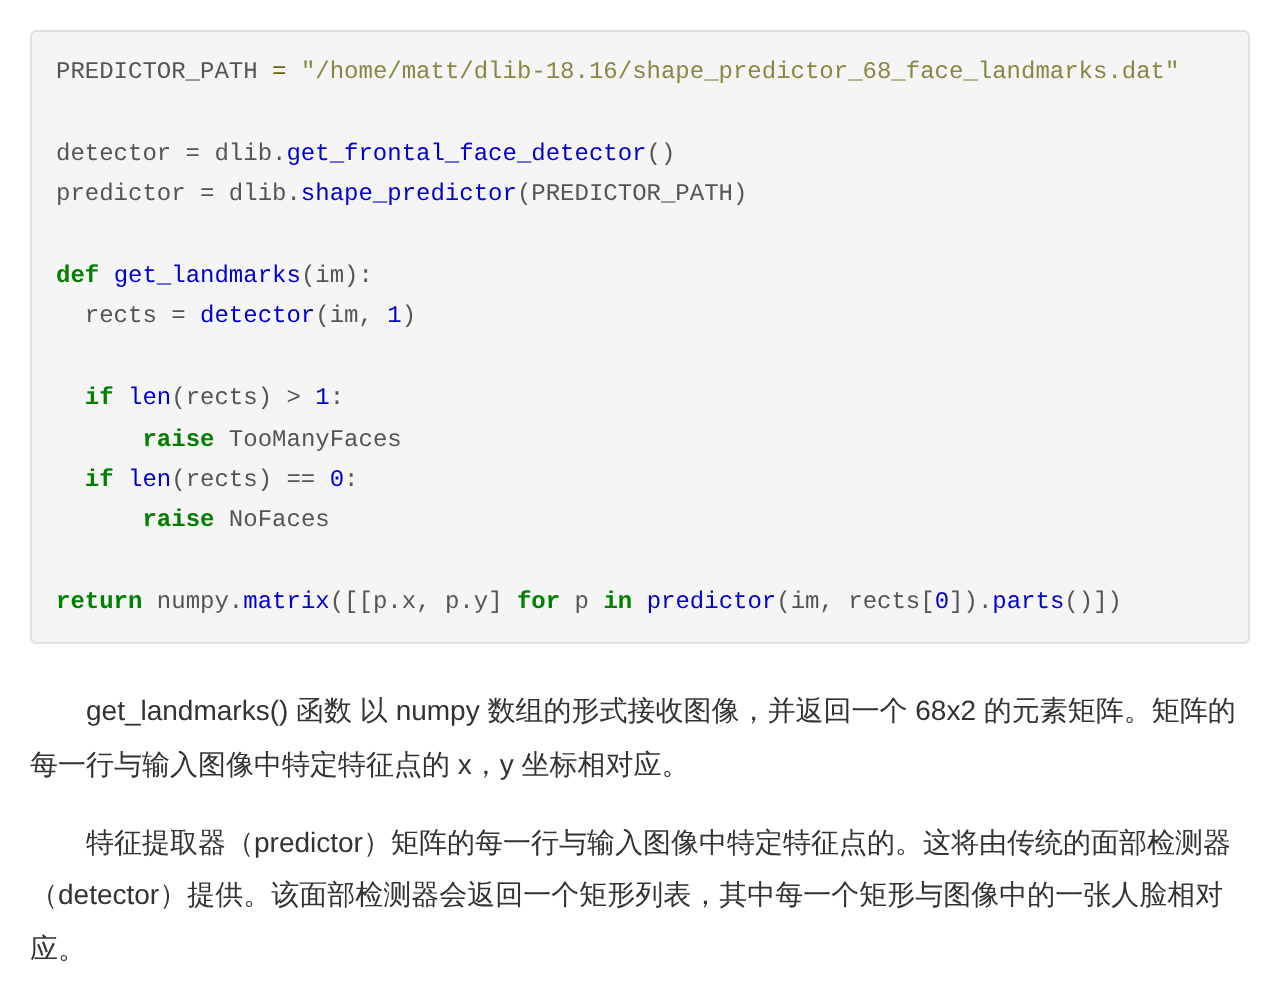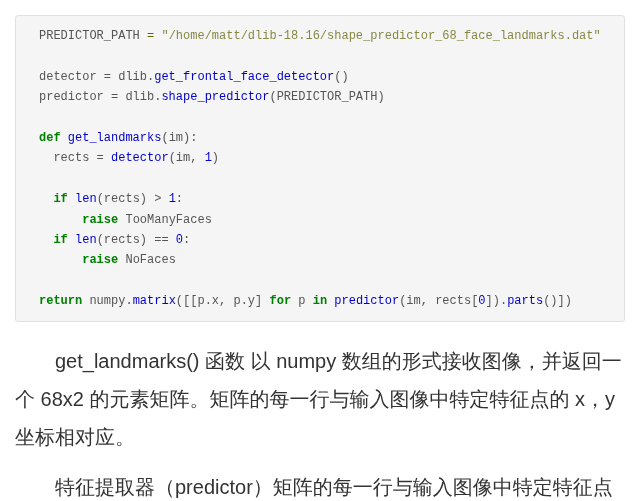--- a/index.html
+++ b/index.html
@@ -8,37 +8,37 @@
     font-family: "Microsoft YaHei", "Helvetica Neue", Arial, sans-serif;
     background: #ffffff;
     width: 640px;
     box-sizing: border-box;
     color: #333;
   }
   .code-block {
     background: #f5f5f5;
     border: 1px solid #e0e0e0;
     border-radius: 3px;
-    padding: 10px 23px;
+    padding: 10px 12px;
     font-family: "Courier New", Consolas, monospace;
     font-size: 12px;
     line-height: 1.7;
     color: #555;
     margin-bottom: 20px;
     white-space: pre;
     overflow-x: auto;
   }
   .code-block .kw { color: #008000; font-weight: bold; }
   .code-block .fn { color: #0000cc; }
   .code-block .str { color: #888844; }
   .code-block .num { color: #0000cc; }
   .code-block .op { color: #666600; }
   .code-block .id { color: #555; }
   .paragraph {
-    font-size: 20px;
+    font-size: 14px;
     line-height: 1.9;
     color: #333;
     margin: 0 0 12px 0;
     text-indent: 2em;
   }
 </style>
 </head>
 <body>
 
 <div class="code-block"><span class="id">PREDICTOR_PATH</span><span class="op"> = </span><span class="str">"/home/matt/dlib-18.16/shape_predictor_68_face_landmarks.dat"</span>

